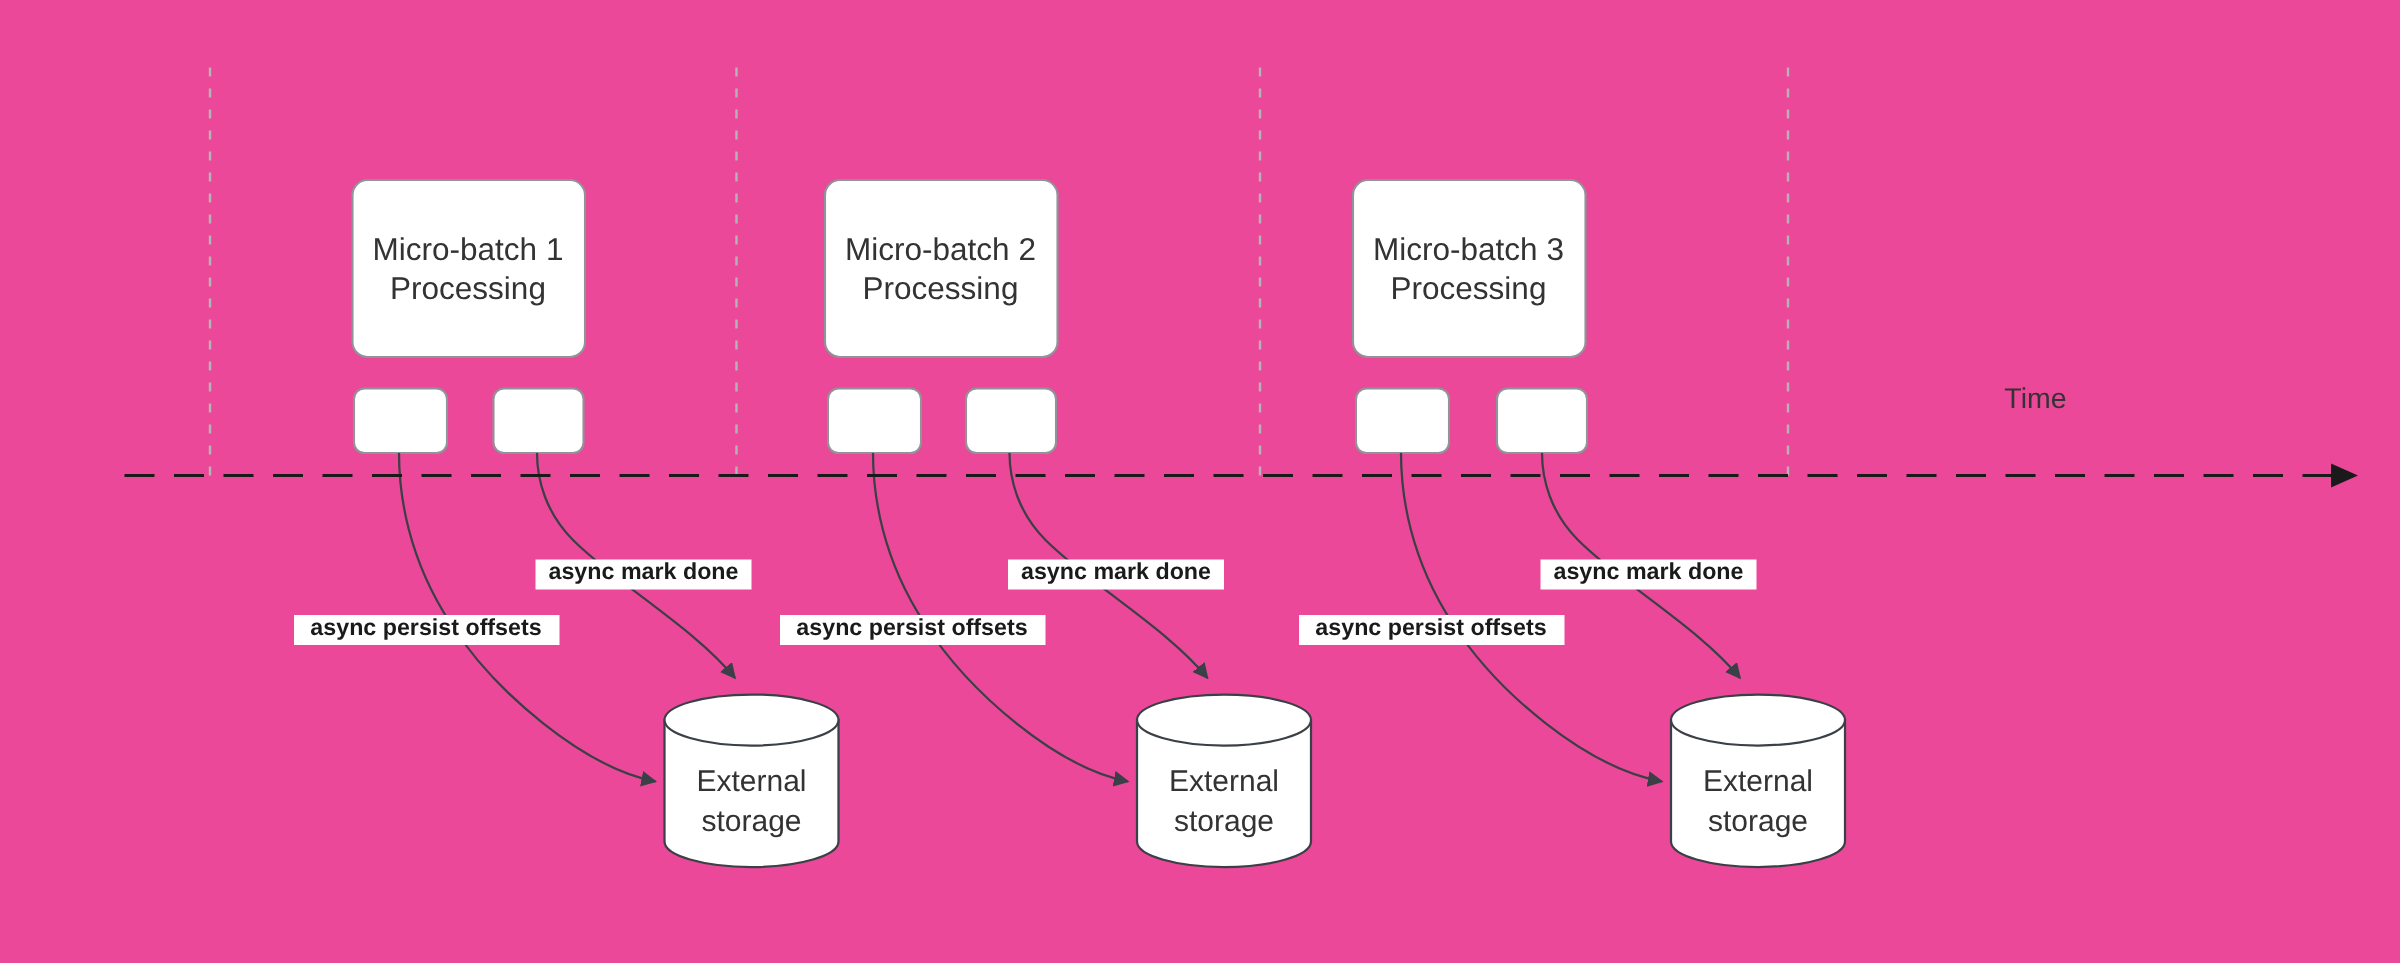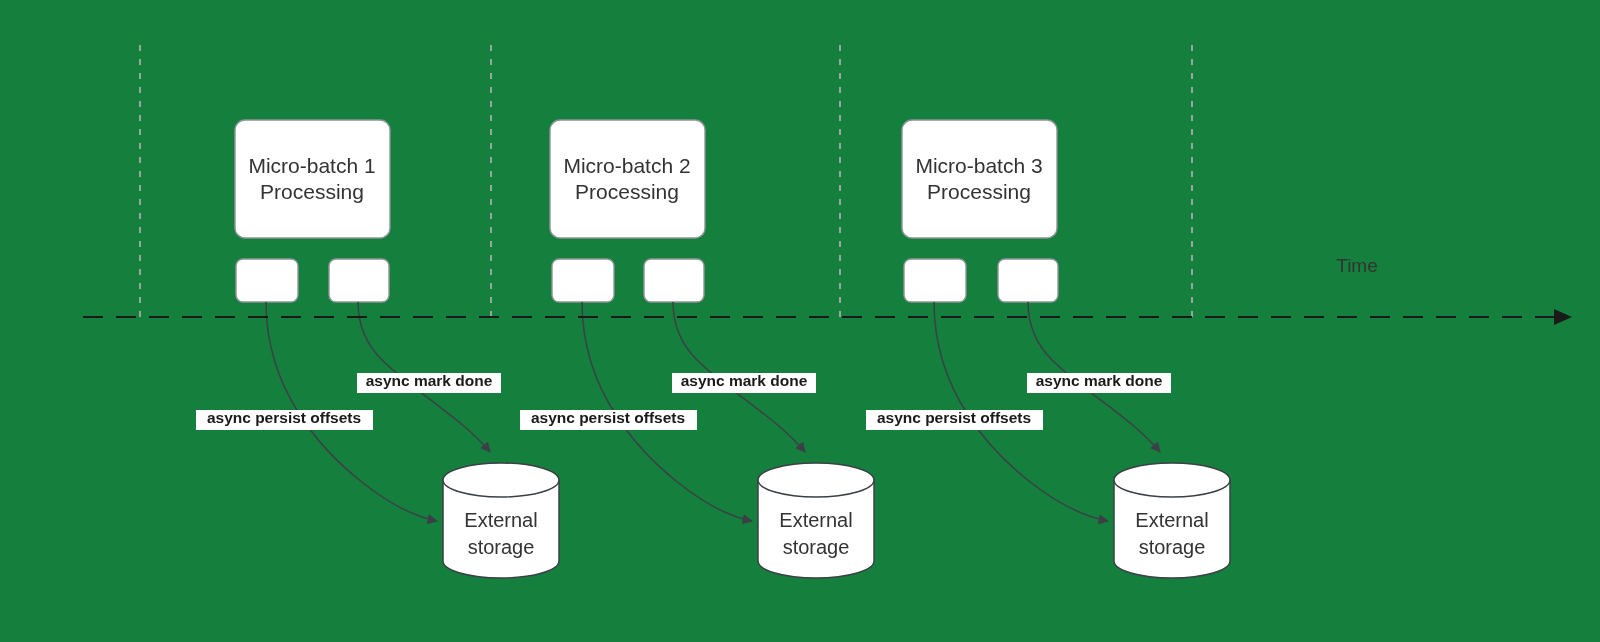--- a/index.html
+++ b/index.html
@@ -7,21 +7,21 @@
     padding: 0;
     background: #ffffff;
   }
   body {
     font-family: "Liberation Sans", sans-serif;
   }
   #canvas {
     position: relative;
     width: 1600px;
     height: 642px;
-    background: #15803d;
+    background: #ec4899;
     overflow: hidden;
   }
   #diagram-svg {
     position: absolute;
     left: 0;
     top: 0;
     width: 1600px;
     height: 642px;
   }
   .batch-label {

